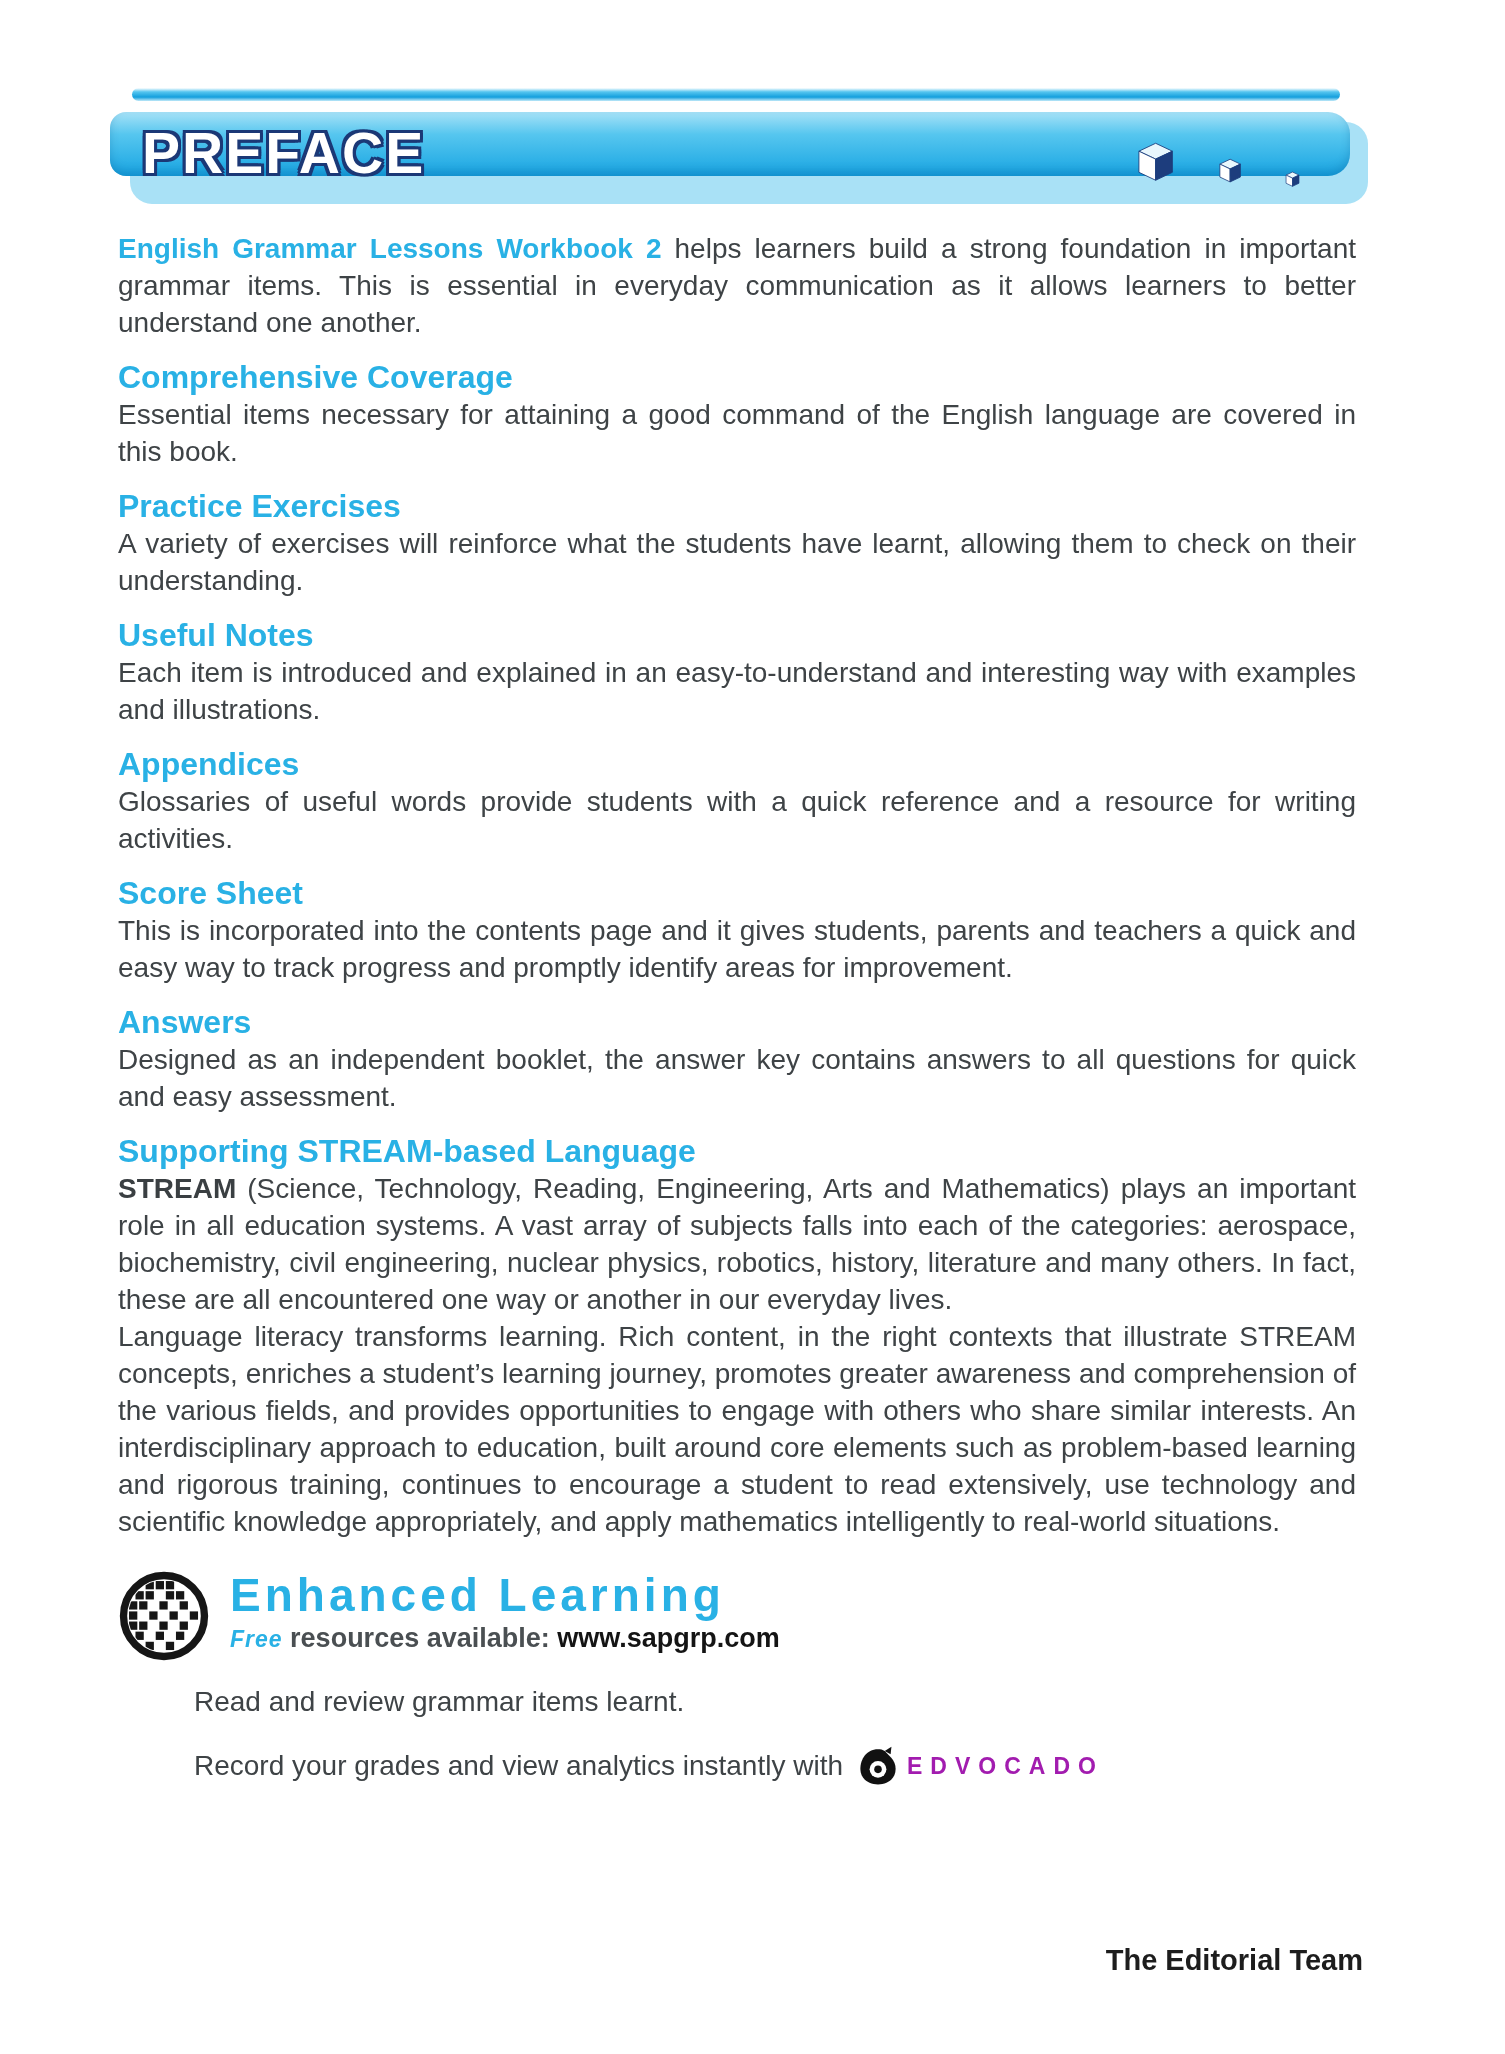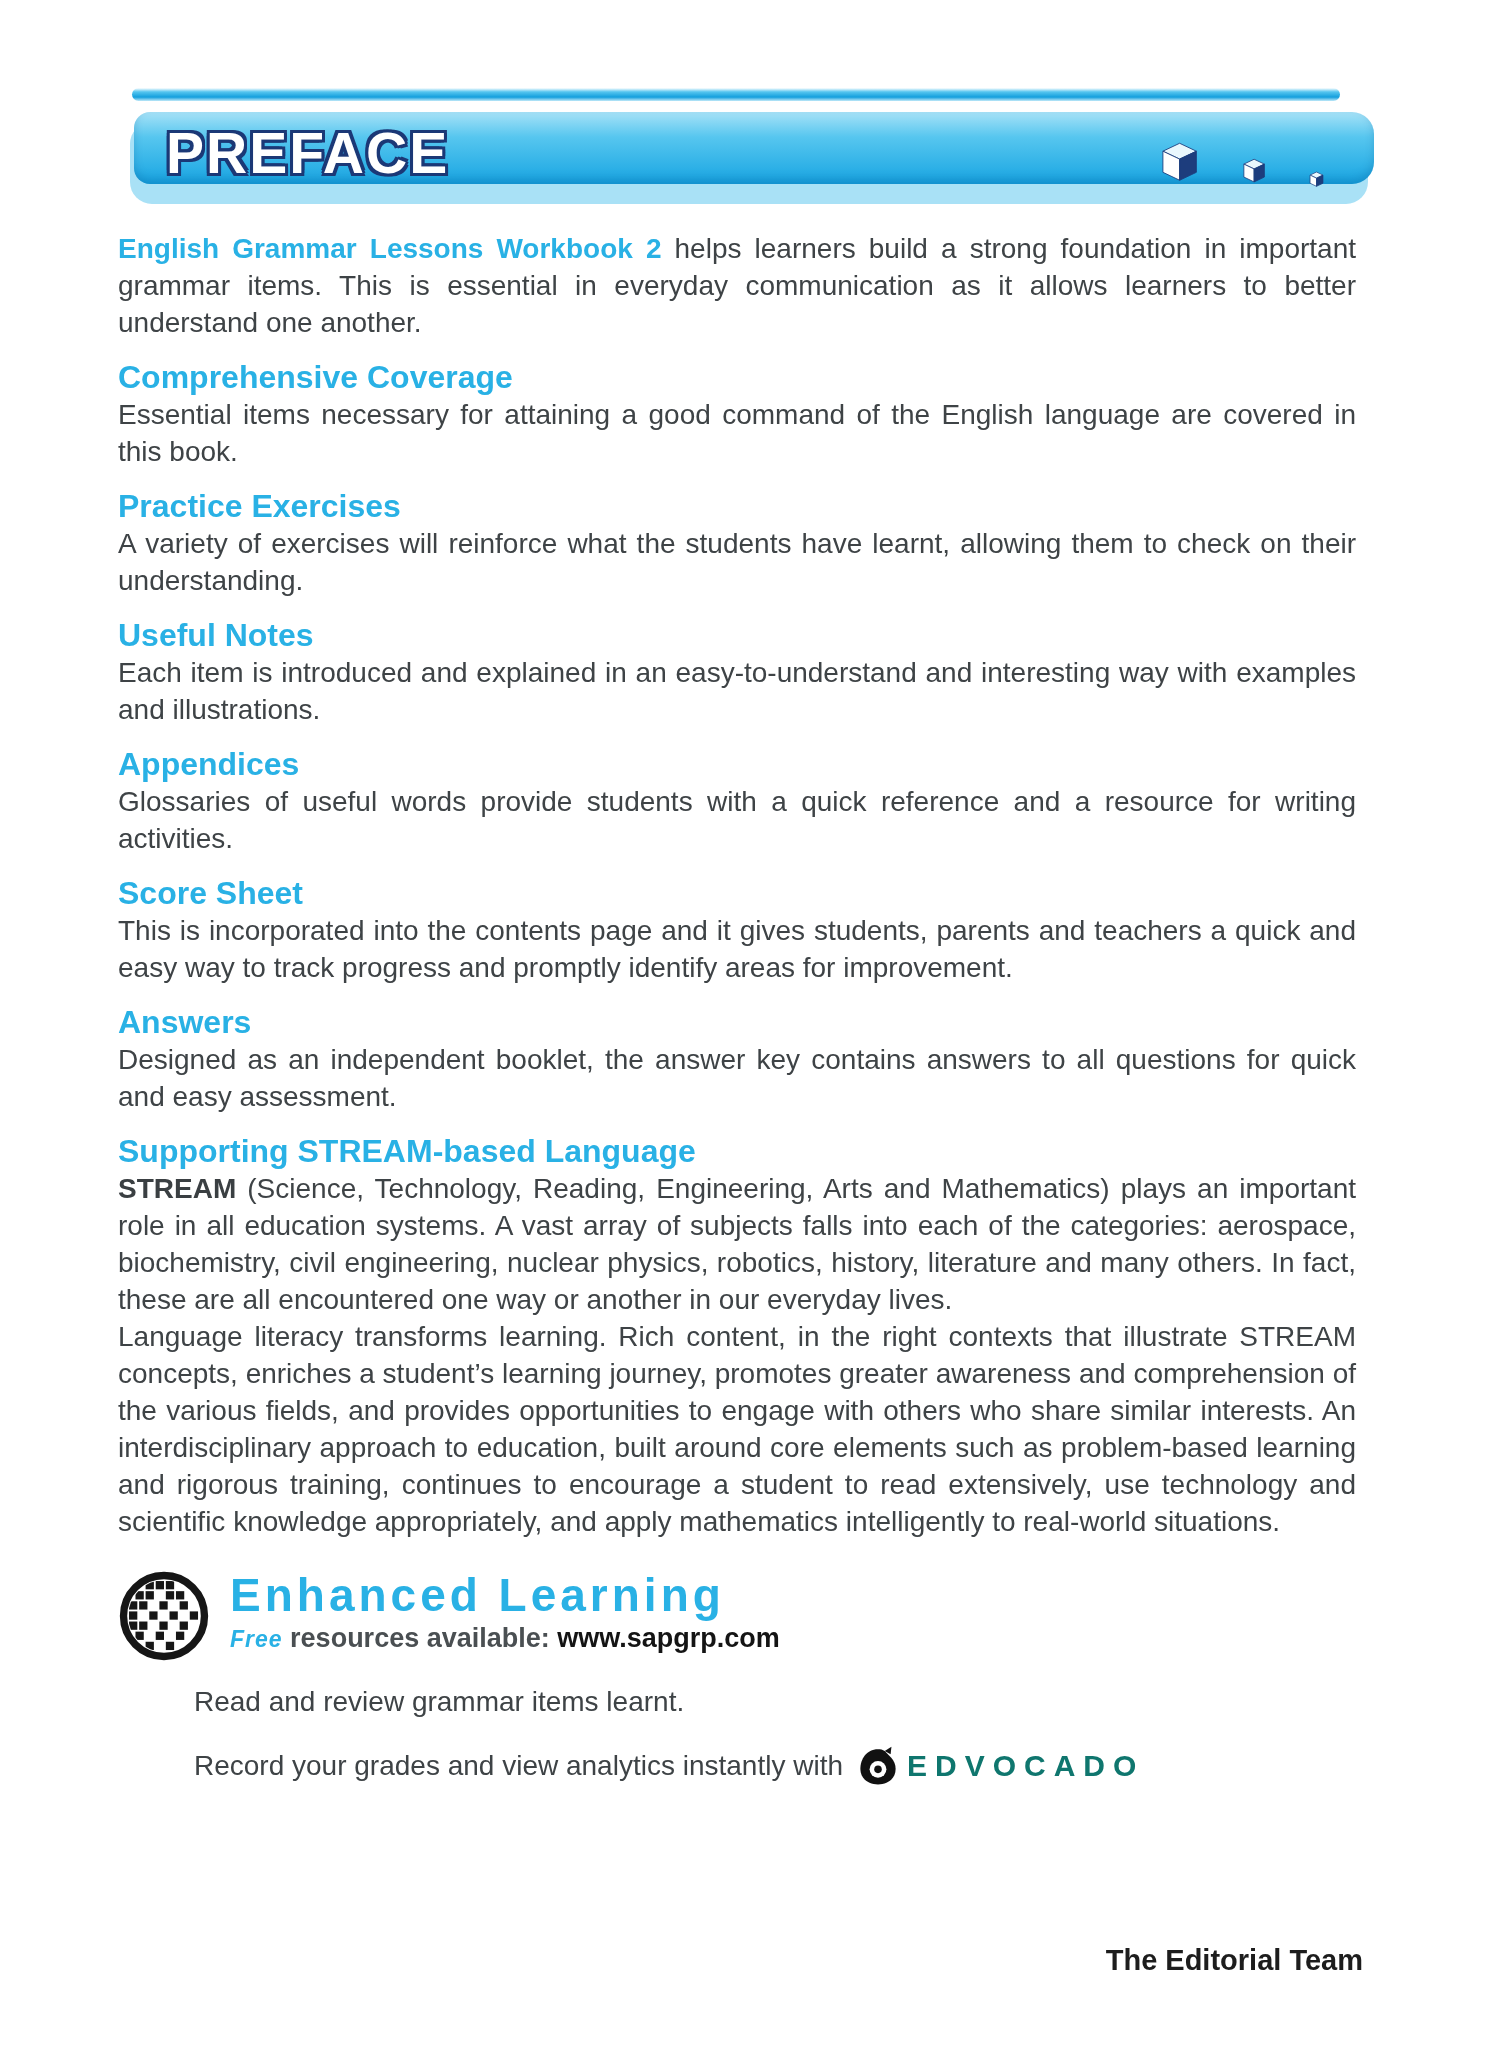--- a/index.html
+++ b/index.html
@@ -24,22 +24,22 @@
   }
   .header-underlay {
     position: absolute;
     left: 130px; top: 122px;
     width: 1238px; height: 82px;
     border-radius: 22px;
     background: #a9e1f6;
   }
   .header {
     position: absolute;
-    left: 134px; top: 112px;
-    width: 1240px; height: 72px;
+    left: 110px; top: 112px;
+    width: 1240px; height: 64px;
     border-radius: 16px 22px 22px 16px;
     background: linear-gradient(180deg, #a7e2f7 0%, #56c6ef 35%, #18a5e2 100%);
     box-shadow: inset 0 -5px 8px rgba(0, 80, 140, 0.25);
   }
   .page-title {
     position: absolute;
     left: 32px; top: 8px;
     margin: 0;
     font-size: 57px;
     font-weight: 800;
@@ -126,24 +126,24 @@
     display: flex;
     align-items: center;
     gap: 14px;
   }
   .edvocado {
     display: inline-flex;
     align-items: center;
     gap: 8px;
   }
   .edvocado-label {
-    font-size: 30px;
+    font-size: 23px;
     font-weight: 800;
     letter-spacing: 8px;
-    color: #0f766e;
+    color: #a21caf;
   }
 
   .signoff {
     position: absolute;
     right: 142px; top: 1944px;
     margin: 0;
     font-size: 29px;
     font-weight: 700;
     color: #1d1d1d;
   }

